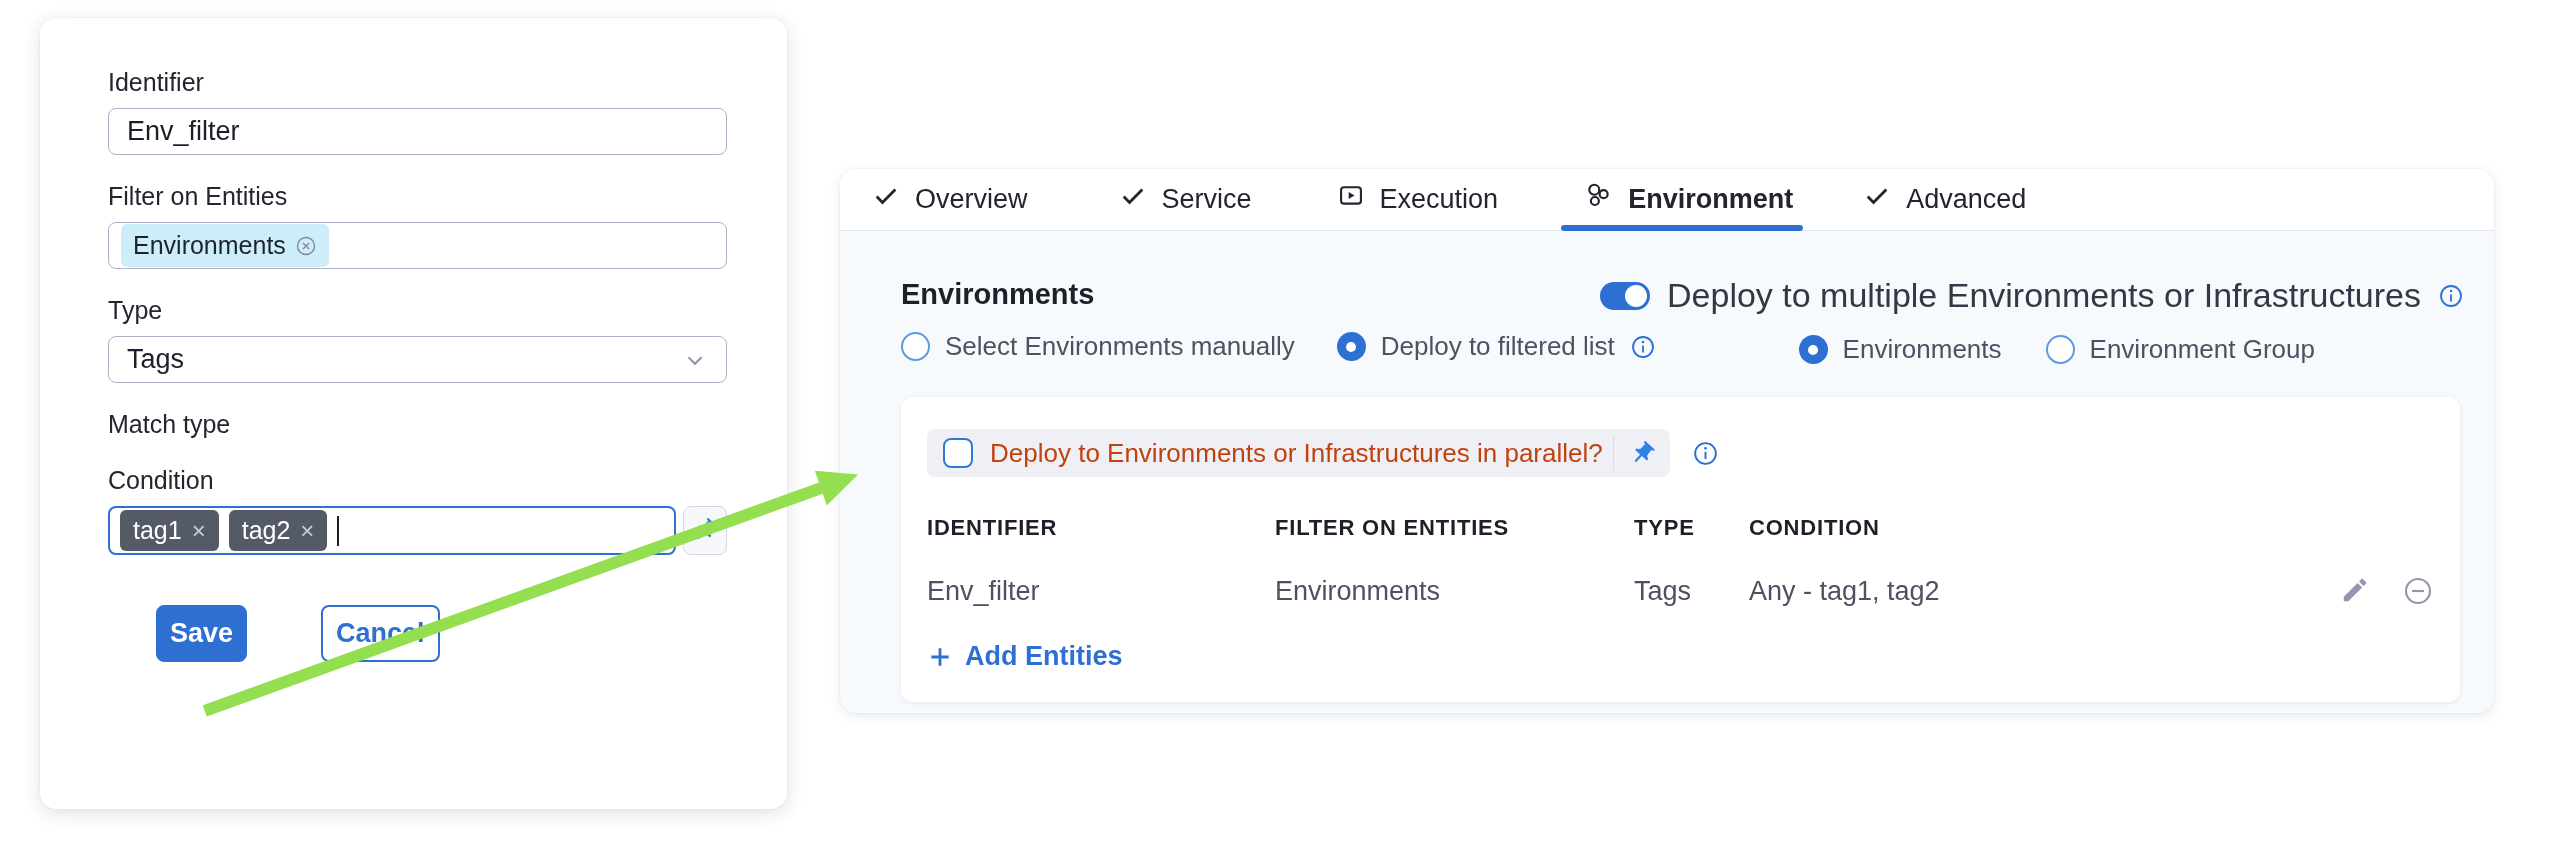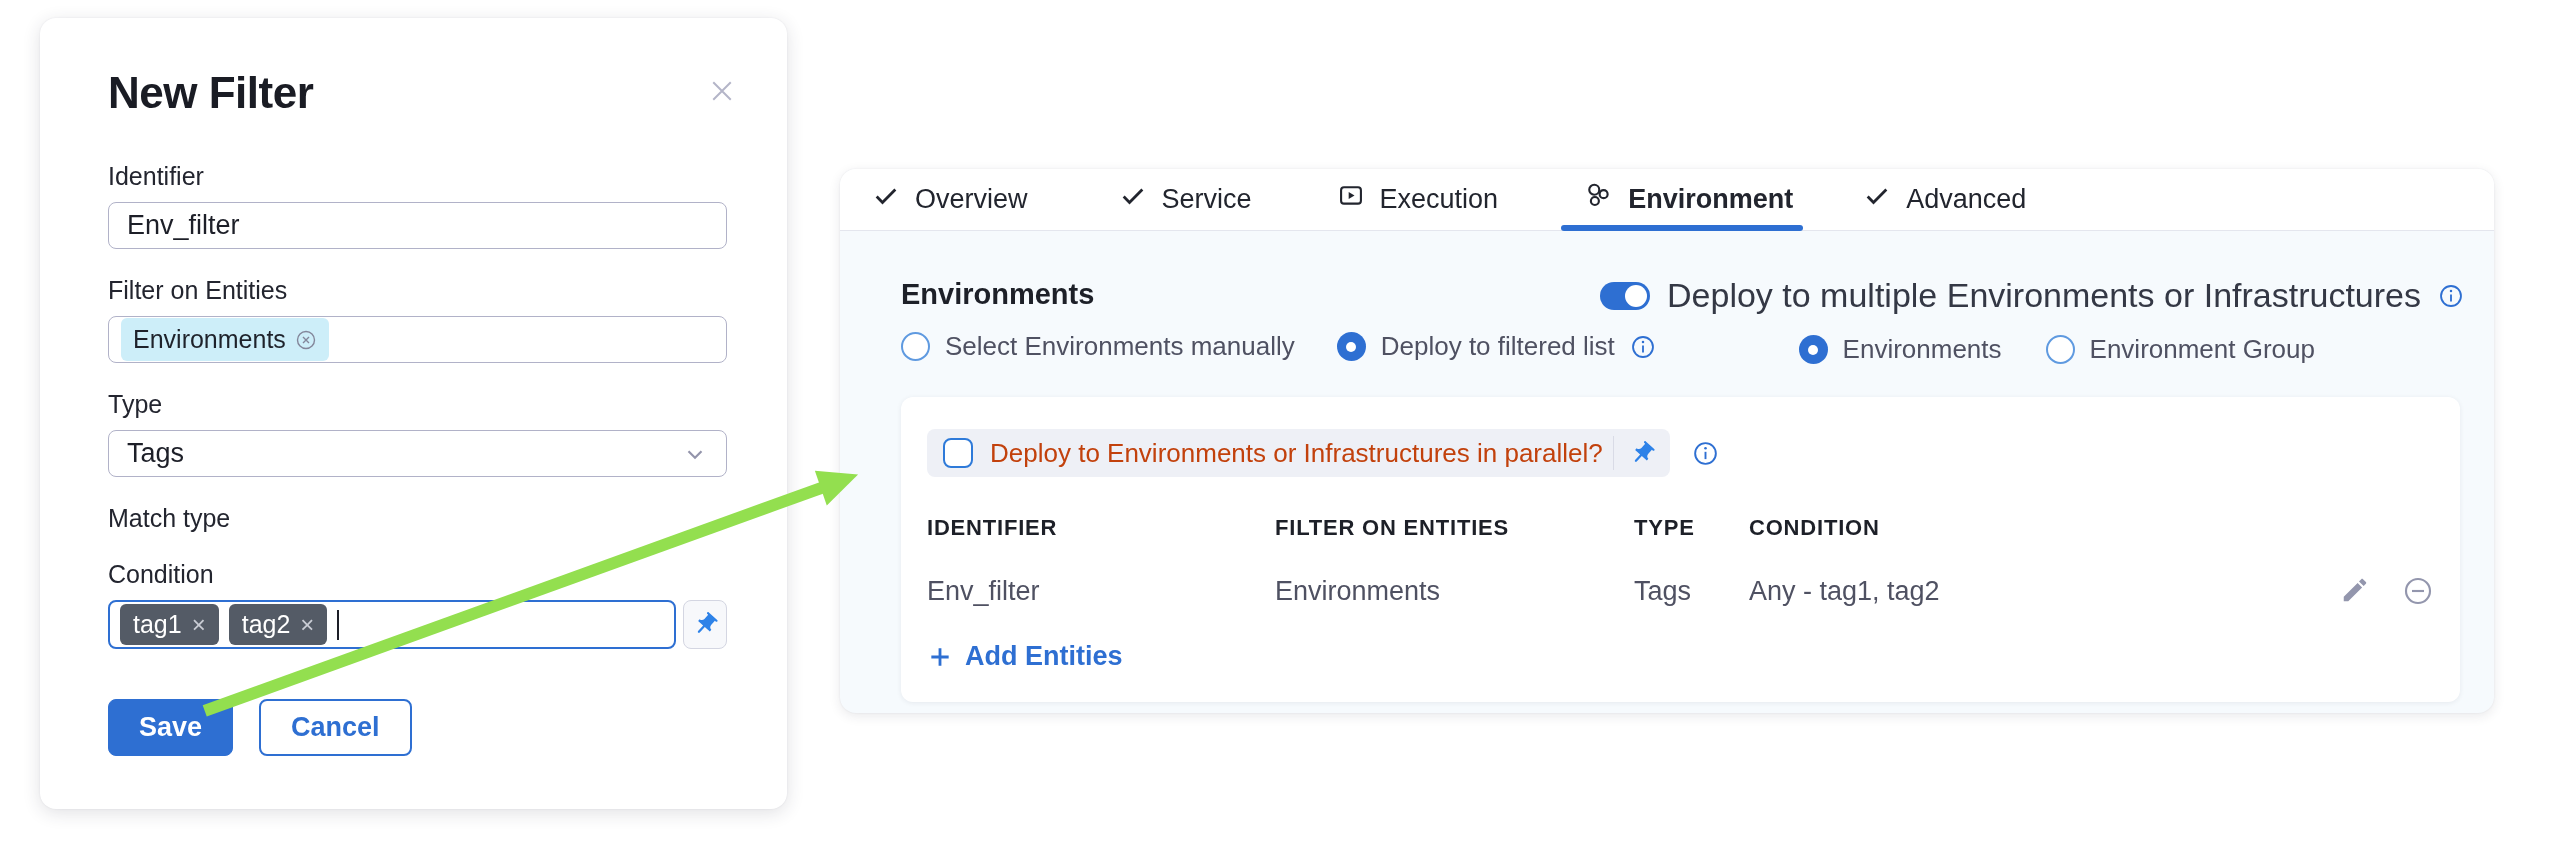--- a/index.html
+++ b/index.html
@@ -36,21 +36,21 @@
     font-size:25px; padding:7px 12px; border-radius:6px;
   }
   .chip-dark {
     display:inline-flex; align-items:center; gap:10px; background:#545b66; color:#ffffff;
     font-size:25px; padding:6px 13px; border-radius:6px;
   }
   .chip-x { color:#c9ccd4; font-size:24px; line-height:1; cursor:pointer; }
   .caret-bar { width:2px; height:30px; background:#1d1f28; }
 
   .btn-row { display:flex; gap:26px; margin-top:50px; }
-  .btn { font-size:27px; font-weight:700; border-radius:8px; padding:11px 30px; cursor:pointer; }
+  .btn { font-size:27px; font-weight:700; border-radius:8px; padding:11px 13px; cursor:pointer;margin-left:48px; }
   .btn-primary { background:#2e6fd2; color:#fff; border:1px solid #2e6fd2; }
   .btn-outline { background:#fff; color:#2e6fd2; border:2px solid #2e6fd2; }
 
   
   .panel {
     position:absolute; left:840px; top:169px; width:1654px; height:544px;
     background:#f6fafd; border-radius:16px;
     box-shadow:0 3px 12px rgba(40,41,61,.10), 0 0 2px rgba(40,41,61,.08);
   }
   .tabbar {
@@ -100,28 +100,20 @@
 
   .info-i { cursor:pointer; display:inline-flex; flex:none; }
 
   
   .arrow-overlay { position:absolute; left:0; top:0; width:2576px; height:842px; pointer-events:none; z-index:60; }
 </style>
 </head>
 <body>
 
 <div class="modal">
-  <div class="modal-header">
-    <div class="modal-title">New Filter</div>
-    <span class="close-btn">
-      <svg width="30" height="30" viewBox="0 0 24 24" fill="none" stroke="#b4b5c8" stroke-width="1.6">
-          <path d="M5 5l14 14M19 5L5 19"></path>
-        </svg>
-    </span>
-  </div>
 
   <div class="field">
     <span class="flabel">Identifier</span>
     <div class="control">
       <span>Env_filter</span>
     </div>
   </div>
 
   <div class="field">
     <span class="flabel">Filter on Entities</span>

